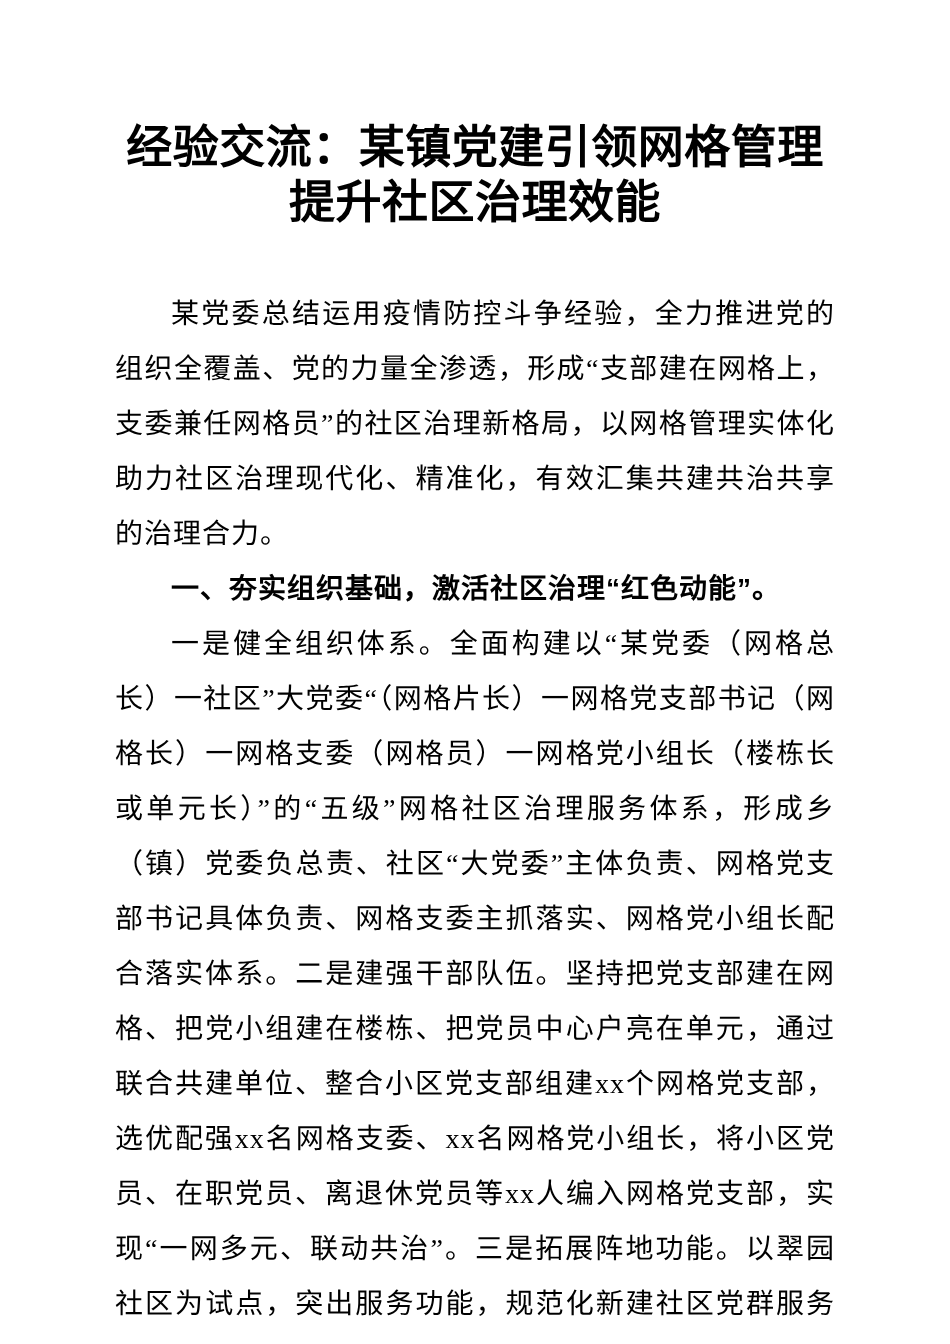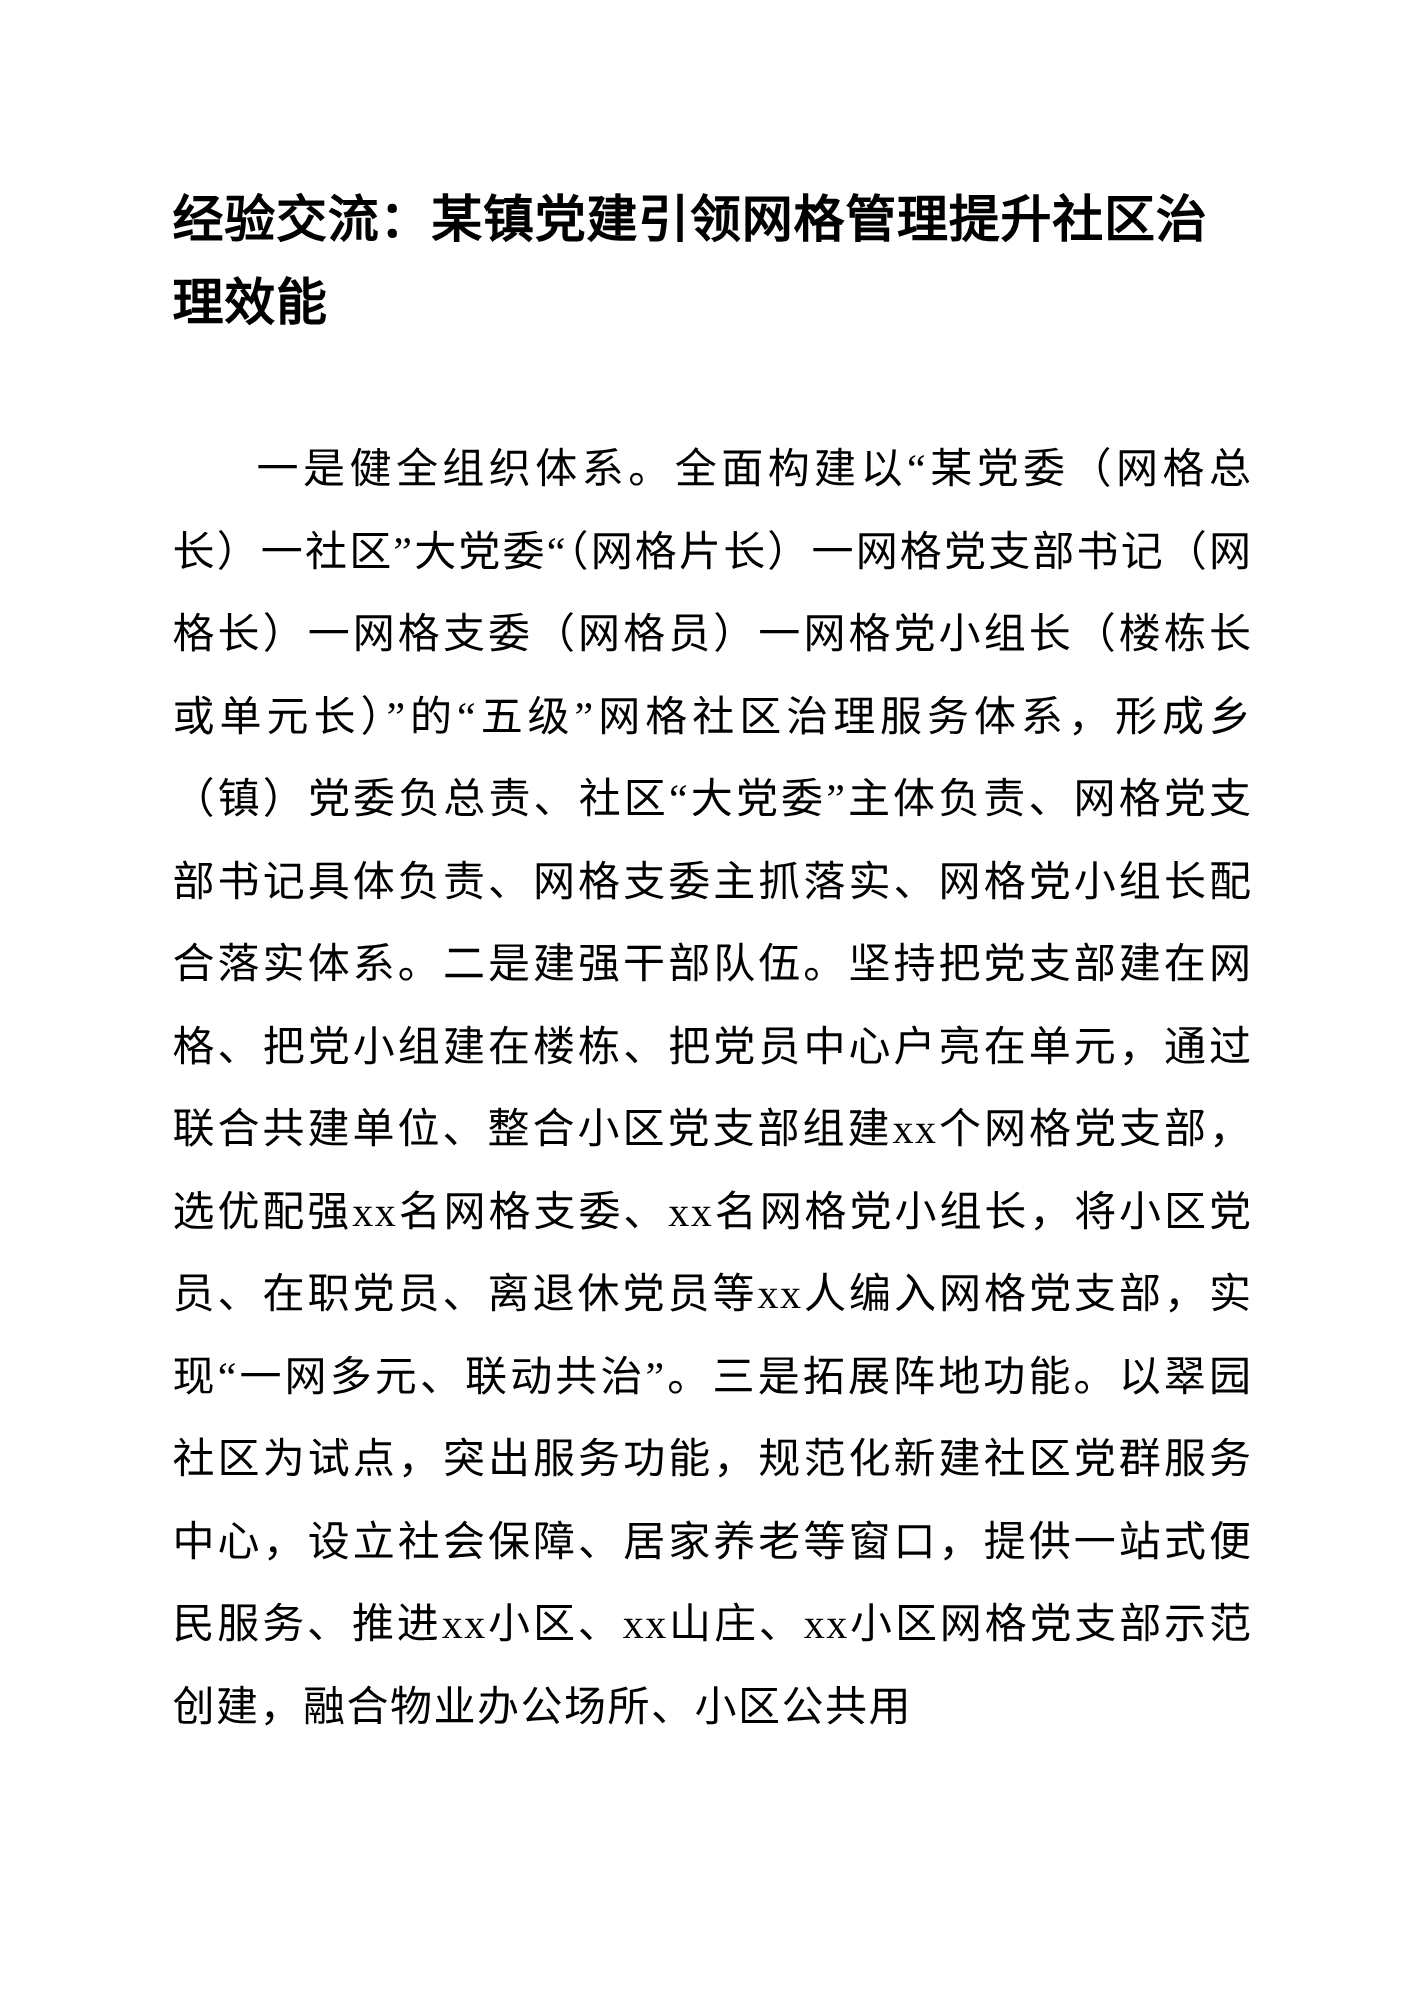--- a/index.html
+++ b/index.html
@@ -18,23 +18,23 @@
     box-sizing: border-box;
     width: 950px;
     height: 1344px;
     padding: 120px 115px 60px 115px;
     background: #ffffff;
   }
   .doc-title {
     margin: 0 0 56px 0;
     font-family: "Liberation Serif", "DejaVu Serif", serif;
     font-weight: bold;
-    font-size: 34px;
+    font-size: 46px;
     line-height: 55px;
-    text-align: left;
+    text-align: center;
     letter-spacing: 0.5px;
   }
   .body-paragraph {
     margin: 0;
     font-size: 28px;
     line-height: 55px;
     text-align: justify;
     text-justify: inter-ideograph;
     text-indent: 2em;
     letter-spacing: 1px;
@@ -52,19 +52,21 @@
     font-weight: normal;
   }
 </style>
 </head>
 <body>
 
 <div class="page">
 
   <h1 class="doc-title">经验交流：某镇党建引领网格管理提升社区治理效能</h1>
 
+  <p class="body-paragraph">某党委总结运用疫情防控斗争经验，全力推进党的组织全覆盖、党的力量全渗透，形成“支部建在网格上，支委兼任网格员”的社区治理新格局，以网格管理实体化助力社区治理现代化、精准化，有效汇集共建共治共享的治理合力。</p>
 
+  <h2 class="section-heading">一、夯实组织基础，激活社区治理“红色动能”。</h2>
 
   <p class="body-paragraph">
     <strong class="lead-phrase">一是健全组织体系。</strong><span>全面构建以“某党委（网格总长）一社区”大党委“（网格片长）一网格党支部书记（网格长）一网格支委（网格员）一网格党小组长（楼栋长或单元长）”的“五级”网格社区治理服务体系，形成乡（镇）党委负总责、社区“大党委”主体负责、网格党支部书记具体负责、网格支委主抓落实、网格党小组长配合落实体系。</span><strong class="lead-phrase">二是建强干部队伍。</strong><span>坚持把党支部建在网格、把党小组建在楼栋、把党员中心户亮在单元，通过联合共建单位、整合小区党支部组建xx个网格党支部，选优配强xx名网格支委、xx名网格党小组长，将小区党员、在职党员、离退休党员等xx人编入网格党支部，实现“一网多元、联动共治”。</span><strong class="lead-phrase">三是拓展阵地功能。</strong><span>以翠园社区为试点，突出服务功能，规范化新建社区党群服务中心，设立社会保障、居家养老等窗口，提供一站式便民服务、推进xx小区、xx山庄、xx小区网格党支部示范创建，融合物业办公场所、小区公共用</span>
   </p>
 
 </div>
 
 </body></html>

